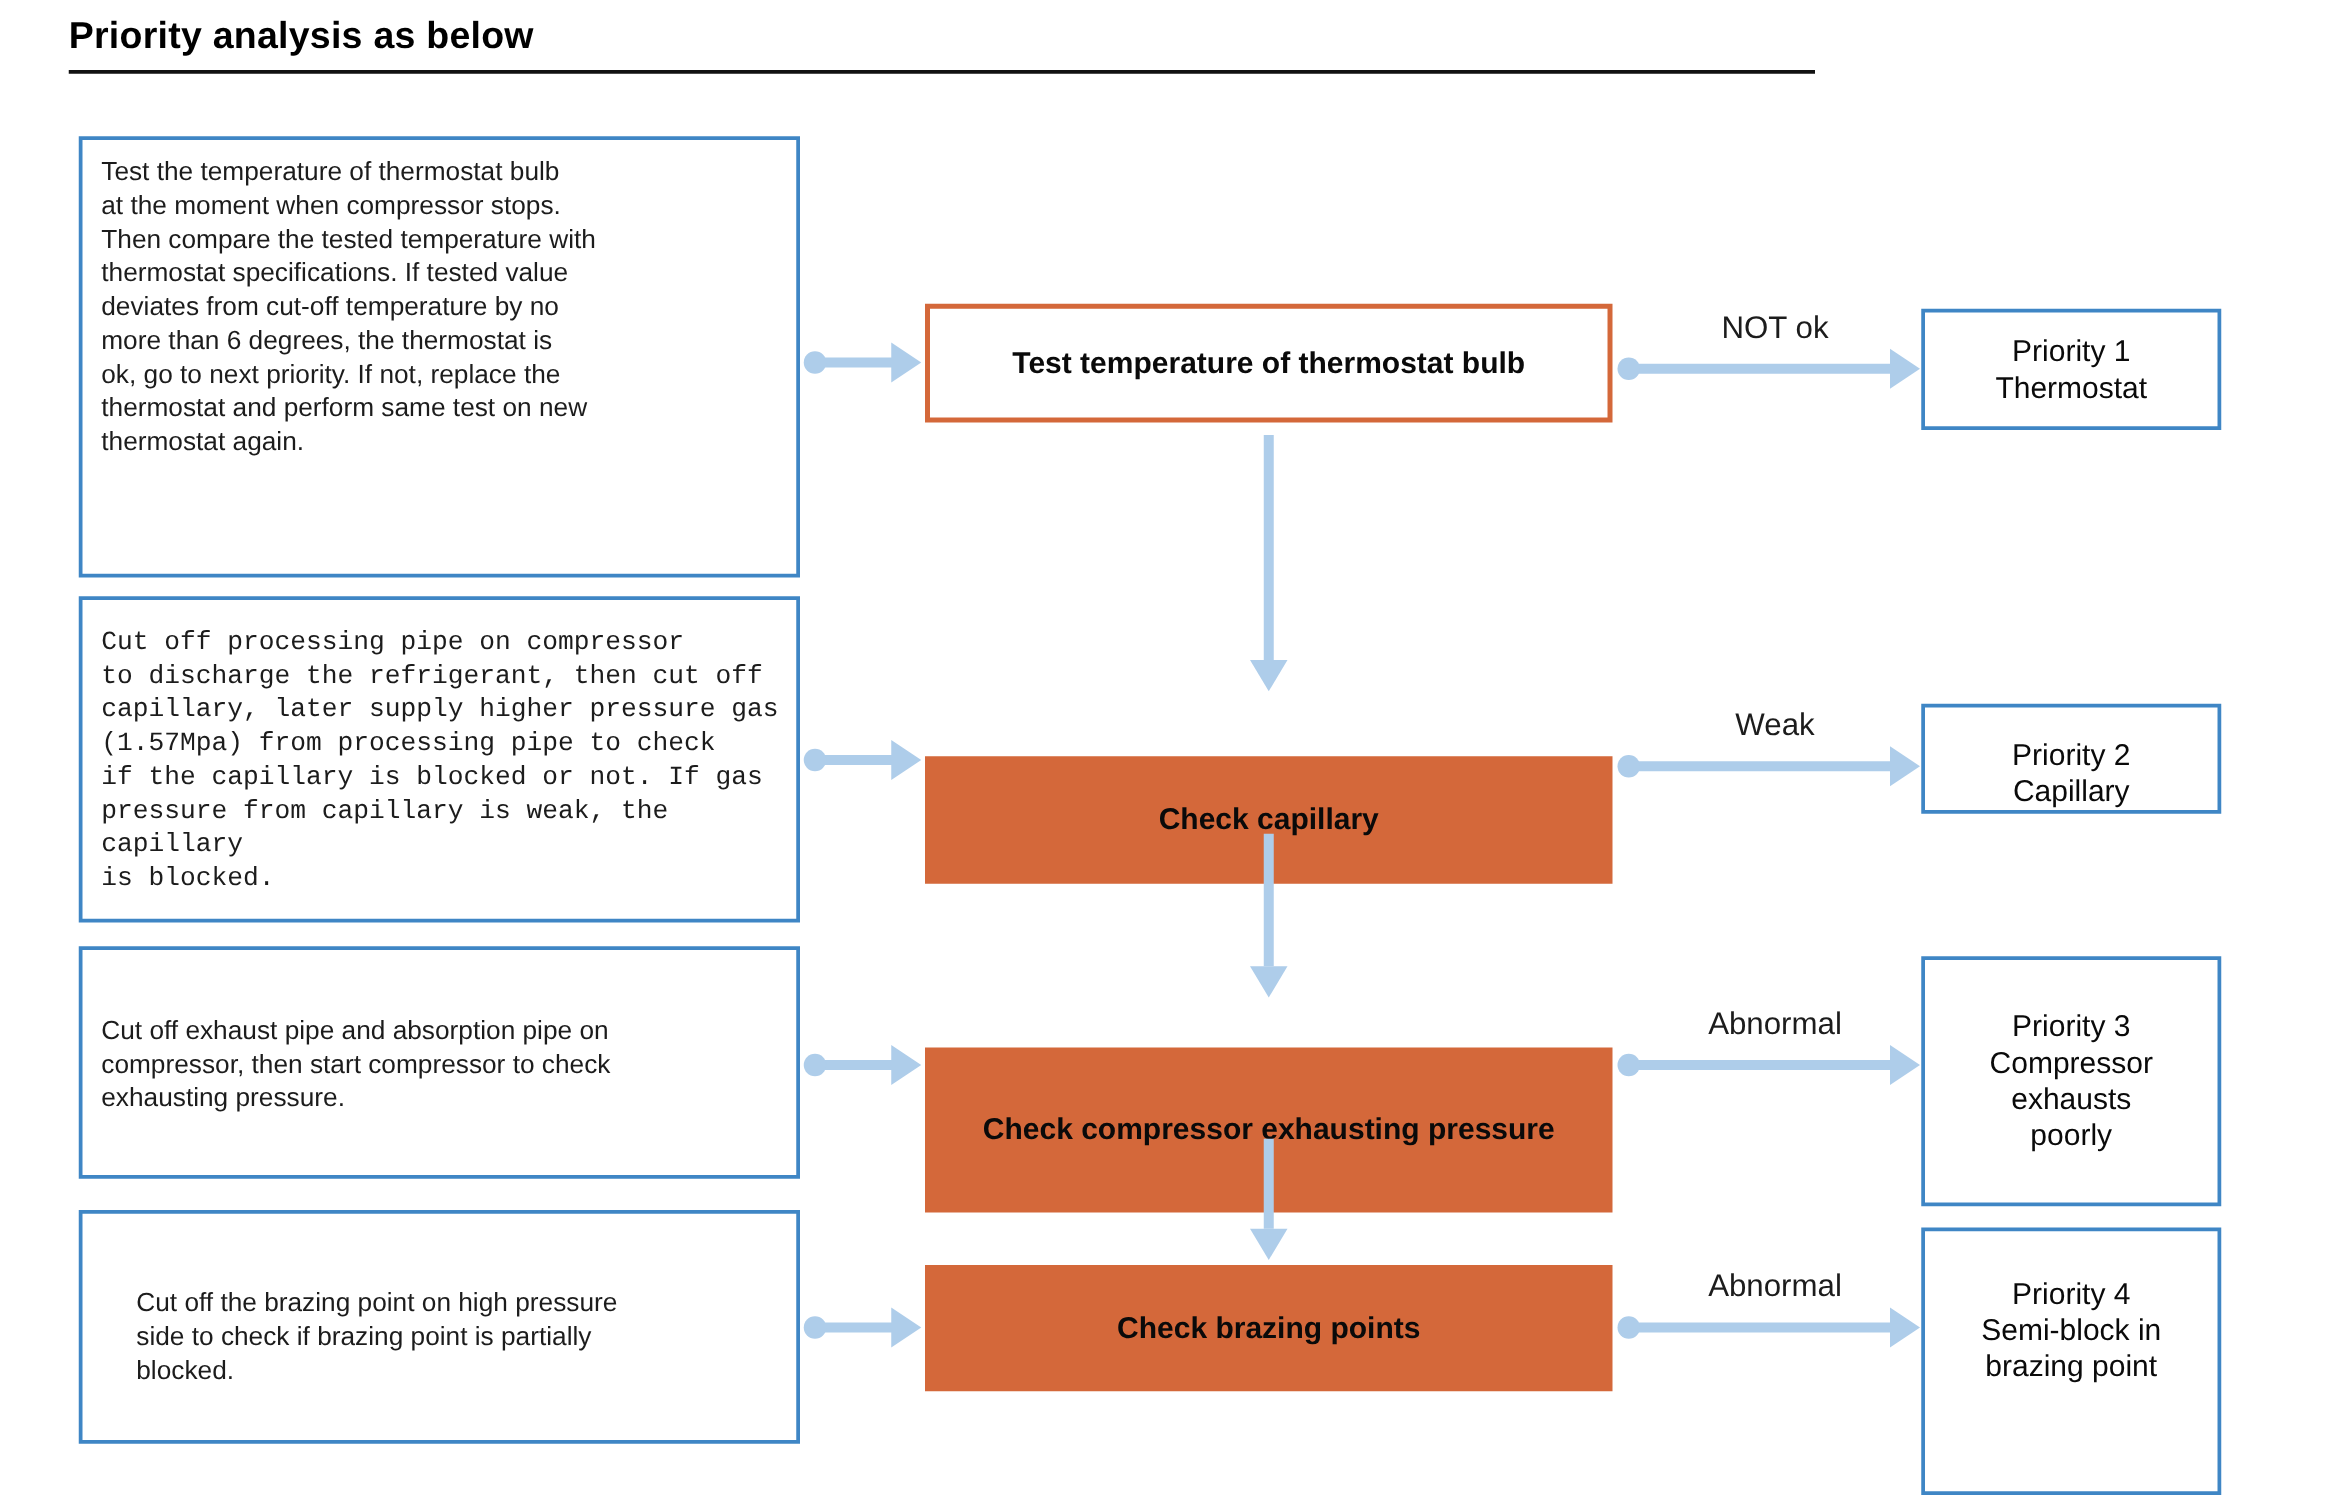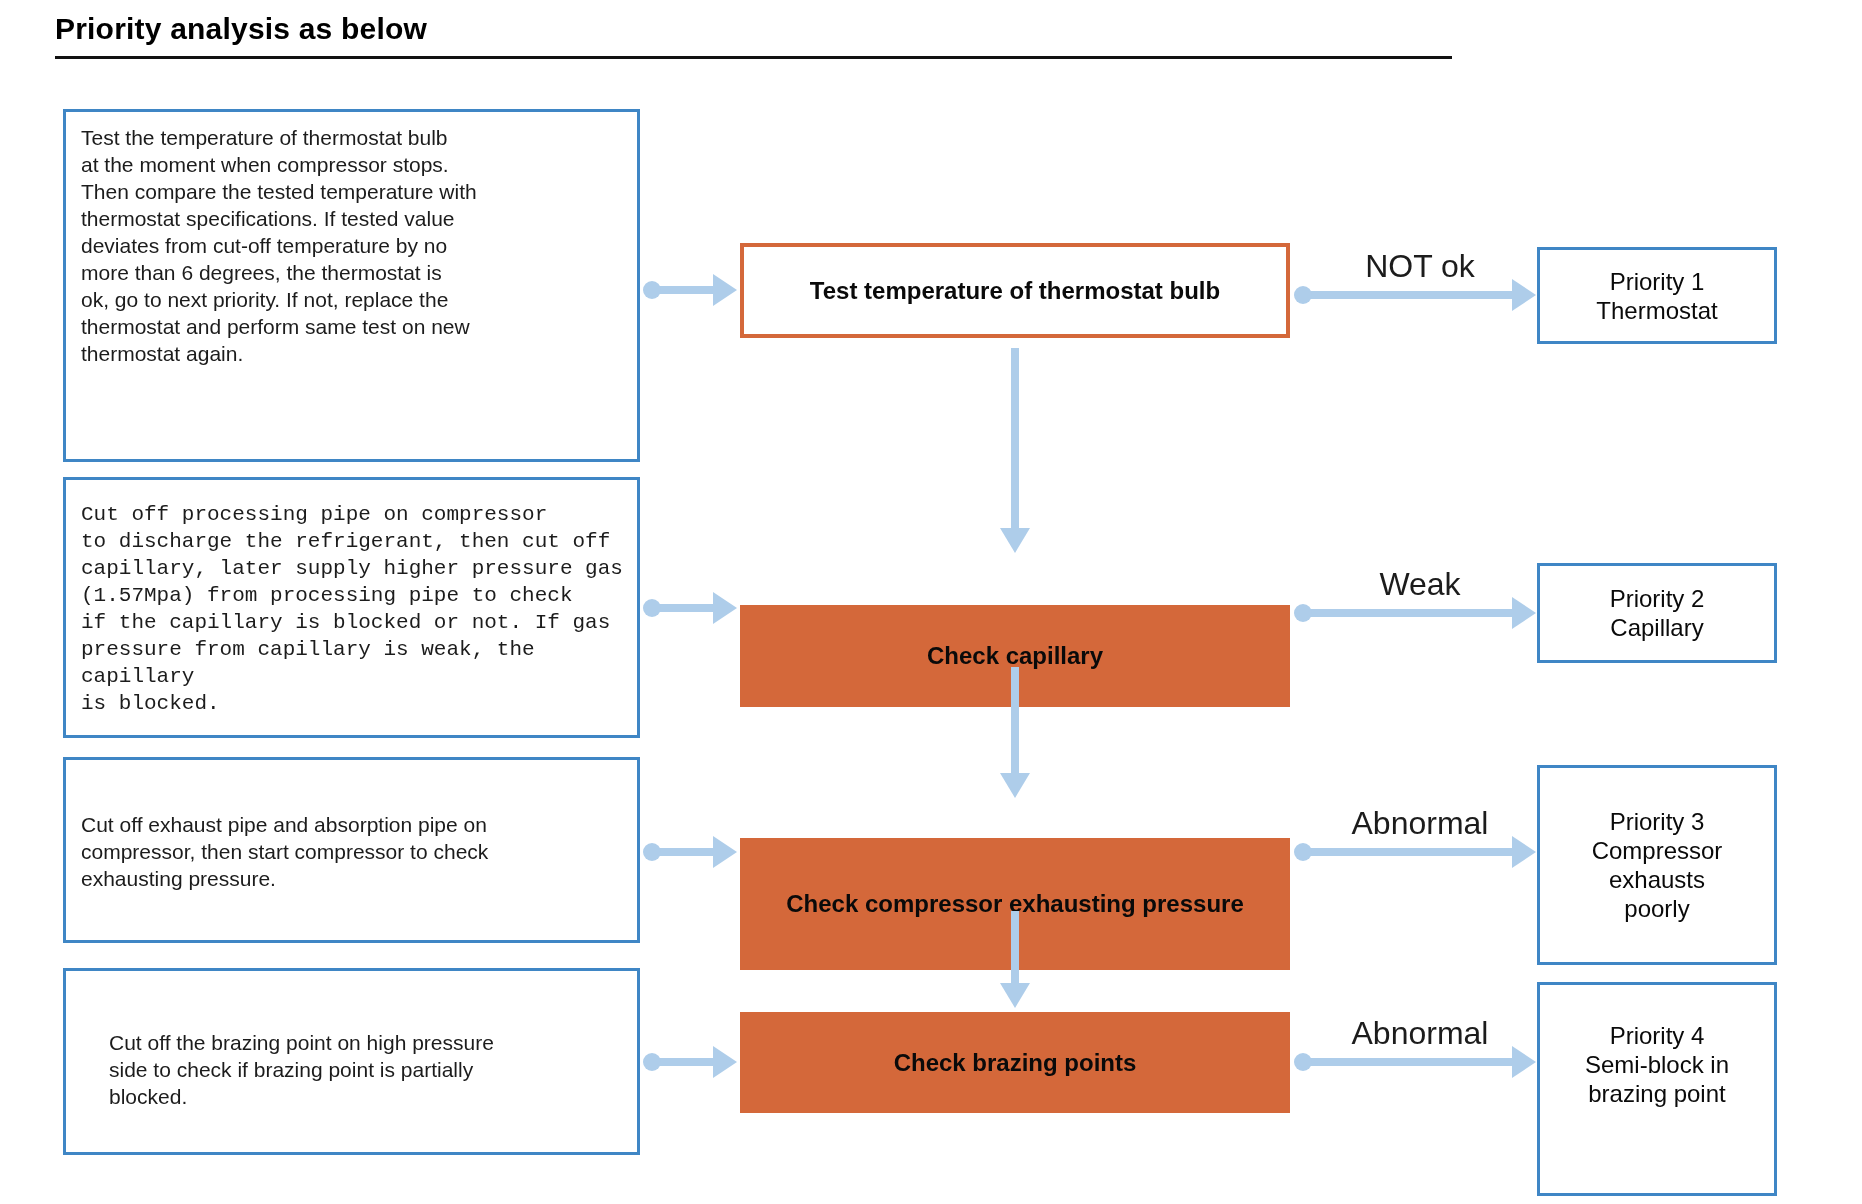--- a/index.html
+++ b/index.html
@@ -80,21 +80,21 @@
   }
   .ptext{
     font-size:24px;
     font-weight:normal;
     line-height:29px;
     text-align:center;
     white-space:pre-line;
     color:#0a0a0a;
   }
   .p1{top:247px;height:97px;}
-  .p2{top:563px;height:100px;}
+  .p2{top:563px;height:88px;align-items:flex-end;}
   .p3{top:765px;height:200px;}
   .p4{top:982px;height:214px;align-items:flex-start;}
   .p4 .ptext{padding-top:36px;}
   
   .harrow{
     position:absolute;
     height:8px;
     background:var(--arrow-blue,#aecdea);
   }
   .harrow::before{ 
@@ -117,21 +117,21 @@
   .la{left:652px;width:62px;}
   .la1{top:286px;} .la2{top:604px;} .la3{top:848px;} .la4{top:1058px;}
   .ra{left:1303px;width:210px;}
   .ra1{top:291px;} .ra2{top:609px;} .ra3{top:848px;} .ra4{top:1058px;}
   
   .clabel{
     position:absolute;
     left:1303px;
     width:234px;
     text-align:center;
-    font-size:32px;
+    font-size:25px;
     color:#1c1c1c;
   }
   .c1{top:248px;} .c2{top:566px;} .c3{top:805px;} .c4{top:1015px;}
   
   .varrow{
     position:absolute;
     left:1011px;
     width:8px;
     background:var(--arrow-blue,#aecdea);
   }

